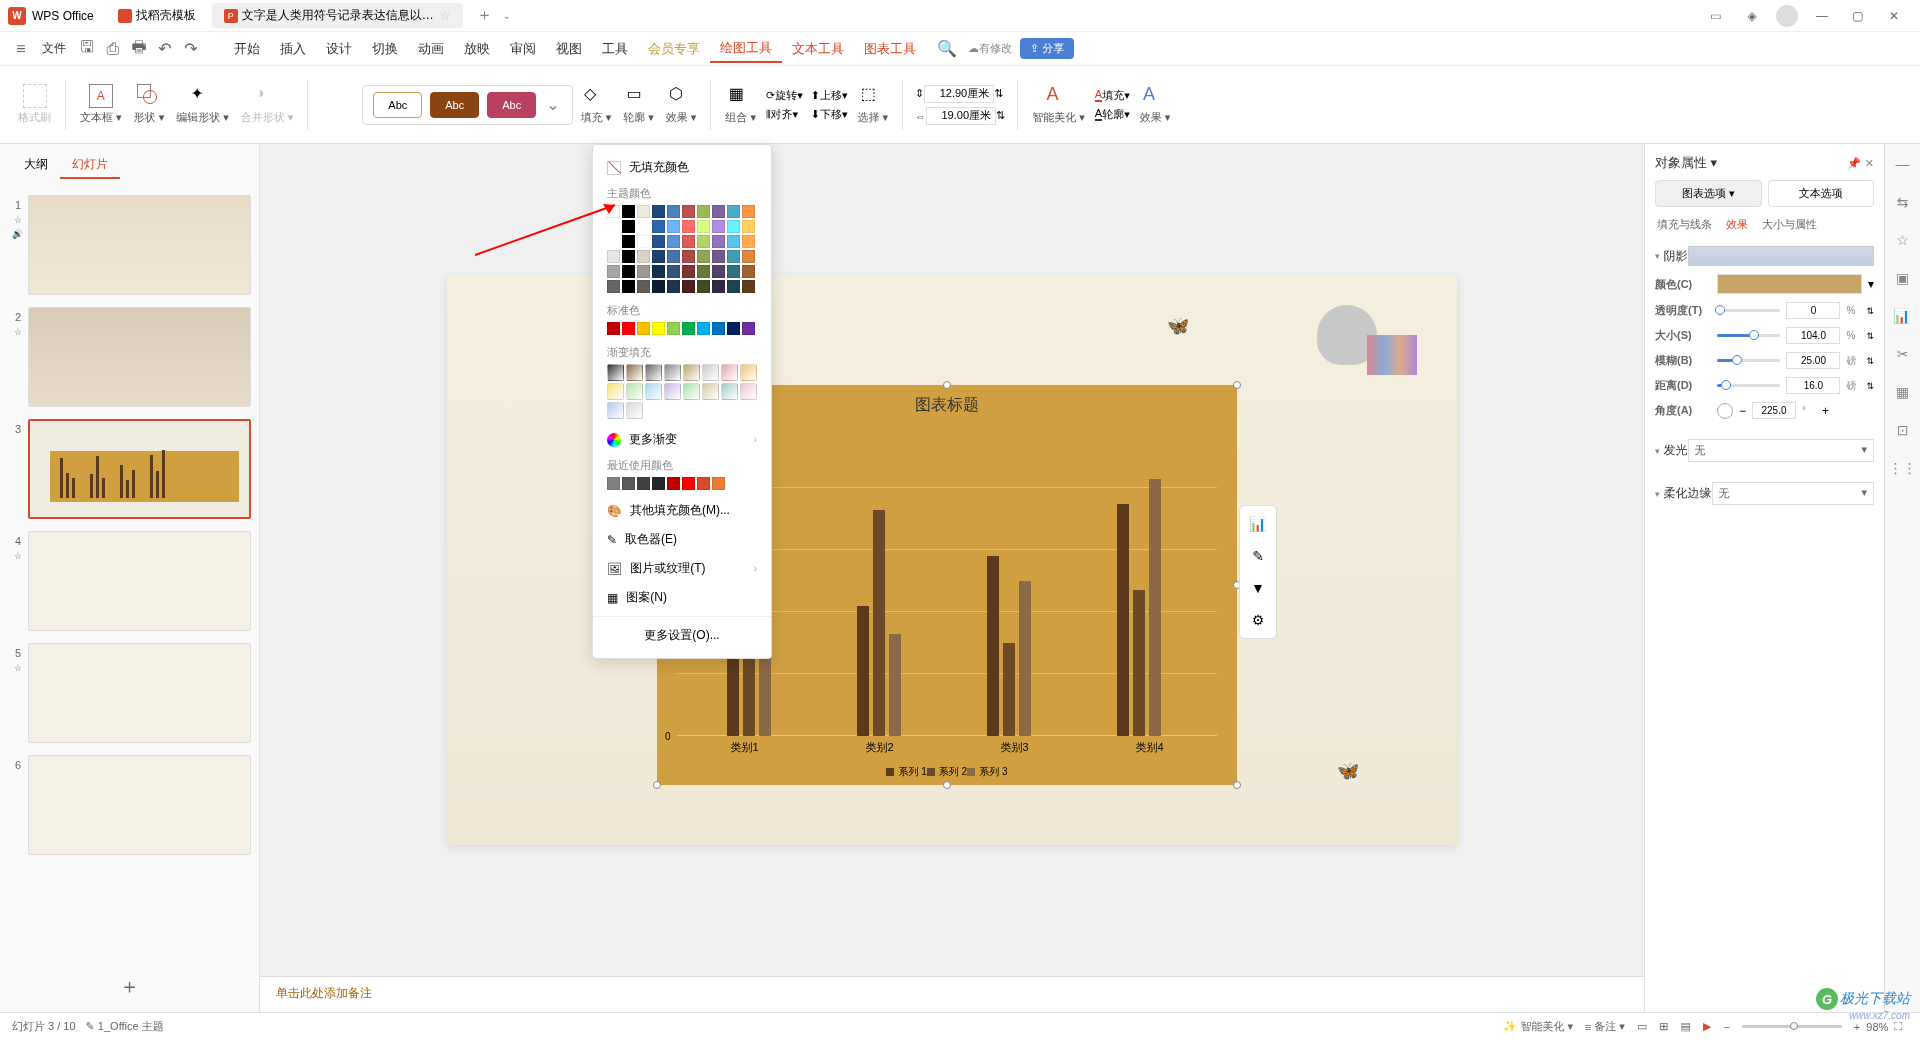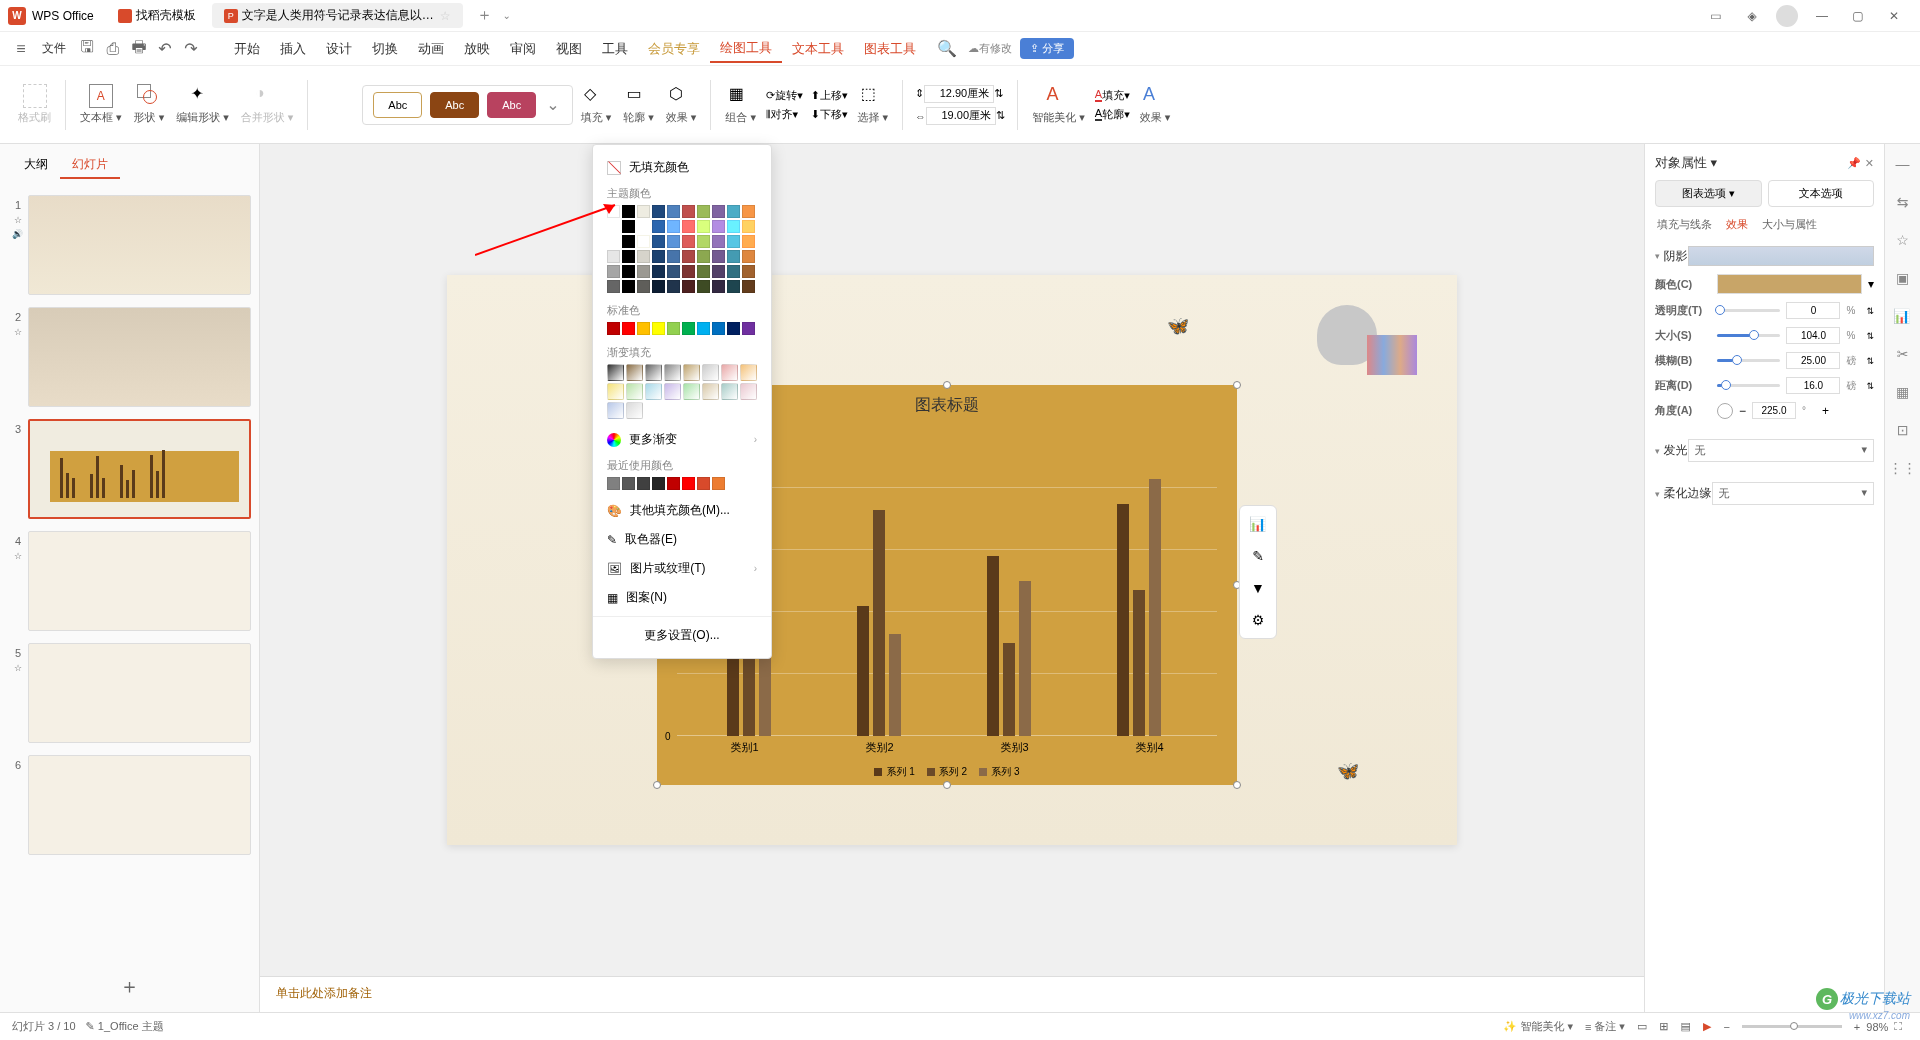--- a/index.html
+++ b/index.html
@@ -57,21 +57,21 @@
 
 .canvas-wrap { flex: 1; background: #f0f0f0; position: relative; display: flex; flex-direction: column; }
 .canvas-scroll { flex: 1; display: flex; align-items: center; justify-content: center; position: relative; }
 .slide-canvas { width: 1010px; height: 570px; background: linear-gradient(#f5efe0, #f0e8d5); position: relative; box-shadow: 0 2px 8px rgba(0,0,0,0.1); }
 .chart-box { position: absolute; left: 210px; top: 110px; width: 580px; height: 400px; background: #d0a040; }
 .chart-box .handle { position: absolute; width: 8px; height: 8px; background: #fff; border: 1px solid #888; border-radius: 50%; }
 .chart-title { text-align: center; font-size: 16px; padding: 10px; color: #333; }
 .chart-area { position: relative; height: 310px; margin: 0 20px; }
 .bar { position: absolute; bottom: 0; width: 12px; background: #5a3a1a; }
 .xaxis { display: flex; justify-content: space-around; font-size: 11px; padding: 4px 20px; }
-.legend { display: flex; justify-content: center; gap: 12px; font-size: 10px; padding: 6px; }
+.legend { display: flex; justify-content: center; font-size: 10px; padding: 6px; }
 .legend .litem { display: flex; align-items: center; gap: 4px; }
 .legend .lsw { width: 8px; height: 8px; background: #5a3a1a; }
 .notes { height: 36px; border-top: 1px solid #ddd; padding: 8px 16px; font-size: 12px; color: #a16207; background: #fff; }
 .float-tools { position: absolute; right: -40px; top: 120px; background: #fff; border: 1px solid #ddd; border-radius: 6px; padding: 4px; display: flex; flex-direction: column; gap: 4px; }
 .float-tools .ft { width: 28px; height: 28px; display: flex; align-items: center; justify-content: center; font-size: 14px; }
 
 
 .props { width: 240px; background: #fff; border-left: 1px solid #e0e0e0; padding: 10px; font-size: 12px; }
 .props-title { display: flex; align-items: center; justify-content: space-between; padding-bottom: 8px; }
 .props-title .t { font-size: 13px; color: #333; }

